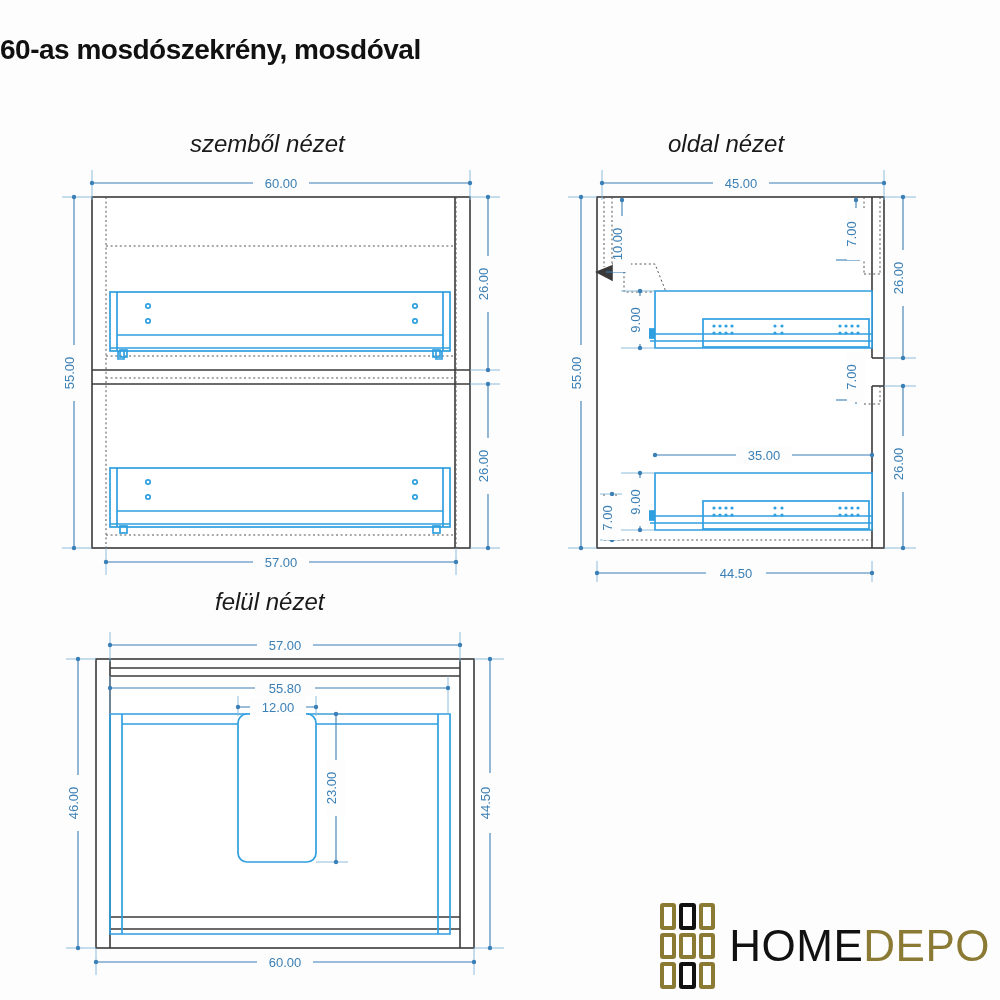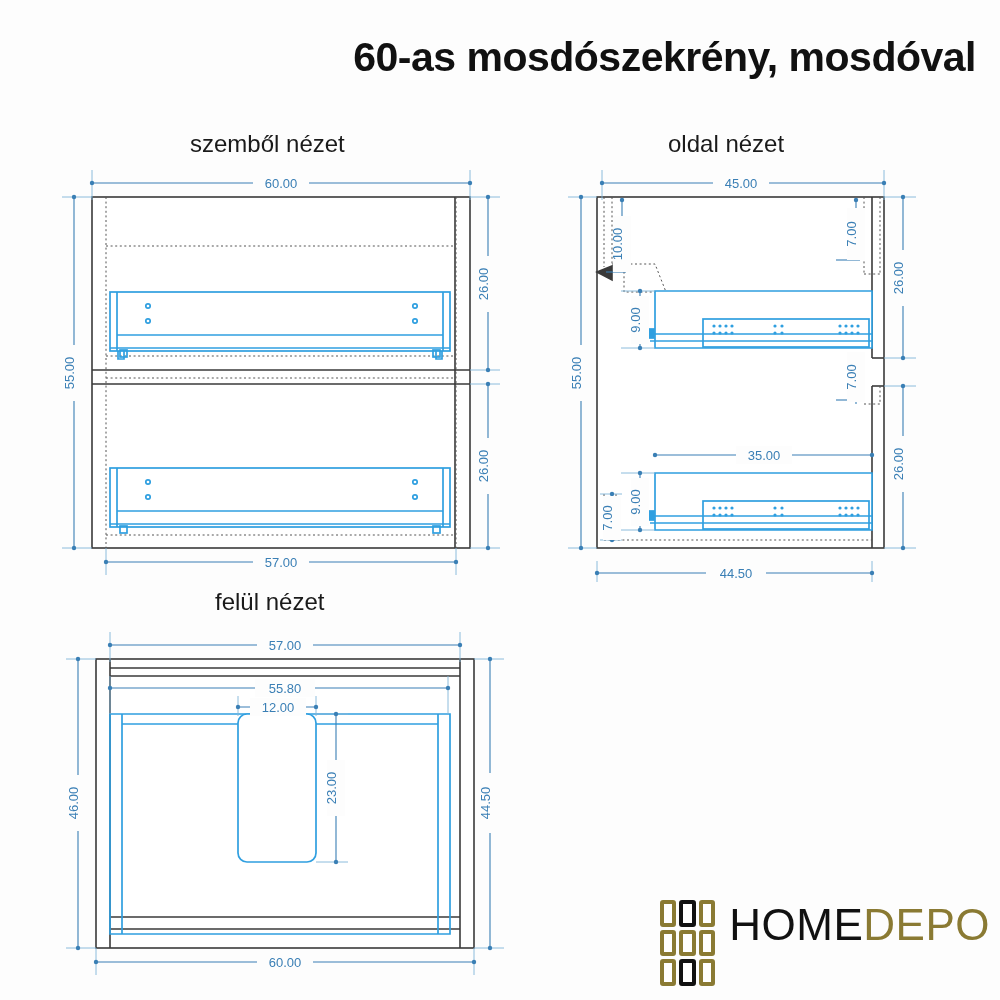--- a/index.html
+++ b/index.html
@@ -1,38 +1,38 @@
 <!DOCTYPE html>
 <html><head>
 <meta charset="utf-8">
 <style>
   html,body{margin:0;padding:0;background:#ffffff;}
   body{width:1000px;height:1000px;position:relative;overflow:hidden;
        font-family:"Liberation Sans","DejaVu Sans",sans-serif;}
   #root{position:absolute;inset:0;background:#fdfdfd;}
 
   .title{
-    position:absolute;left:0;top:34px;width:976px;text-align:right;
-    font-size:41px;font-weight:bold;color:#111111;letter-spacing:-0.5px;
+    position:absolute;left:0;top:34px;width:976px;text-align:left;
+    font-size:28px;font-weight:bold;color:#111111;letter-spacing:-0.5px;
     font-family:"Liberation Sans","DejaVu Sans",sans-serif;
   }
   .viewlabel{
-    position:absolute;font-size:24px;color:#1a1a1a;
+    position:absolute;font-style:italic;font-size:24px;color:#1a1a1a;
     font-family:"Liberation Sans","DejaVu Sans",sans-serif;white-space:nowrap;
   }
   #lbl-front{left:190px;top:130px;}
   #lbl-side{left:668px;top:130px;text-align:center;}
   #lbl-top{left:215px;top:588px;}
 
   svg.draw{position:absolute;left:0;top:0;width:1000px;height:1000px;
            overflow:visible;pointer-events:none;}
 
   
   .logo{position:absolute;left:660px;top:900px;width:330px;height:92px;
-        display:flex;align-items:flex-start;}
+        display:flex;align-items:center;}
   .logo-grid{width:86px;height:86px;display:grid;
              grid-template-columns:repeat(3,1fr);grid-template-rows:repeat(3,1fr);
              gap:3px;}
   .lg-cell{border:4px solid #8a7a33;border-radius:3px;background:#ffffff;}
   .lg-cell.dark{border-color:#111111;}
   .logo-text{margin-left:14px;font-size:44px;letter-spacing:0.5px;
              font-family:"Liberation Sans","DejaVu Sans",sans-serif;}
   .lt-home{color:#111111;}
   .lt-depo{color:#8a7a33;}
 </style>

